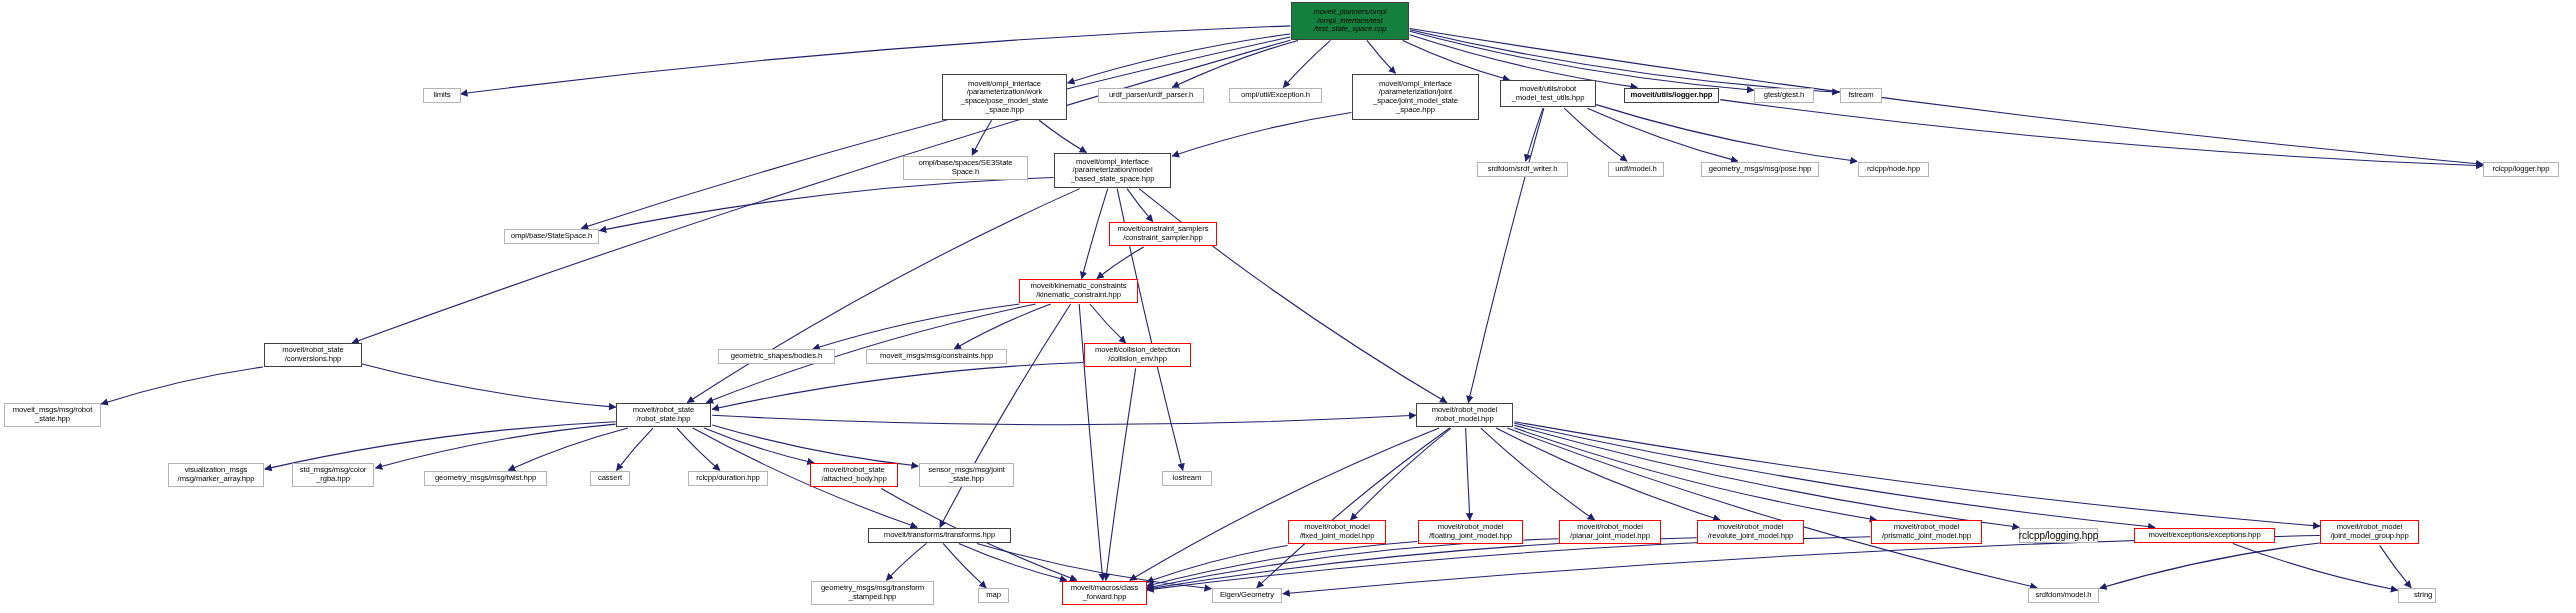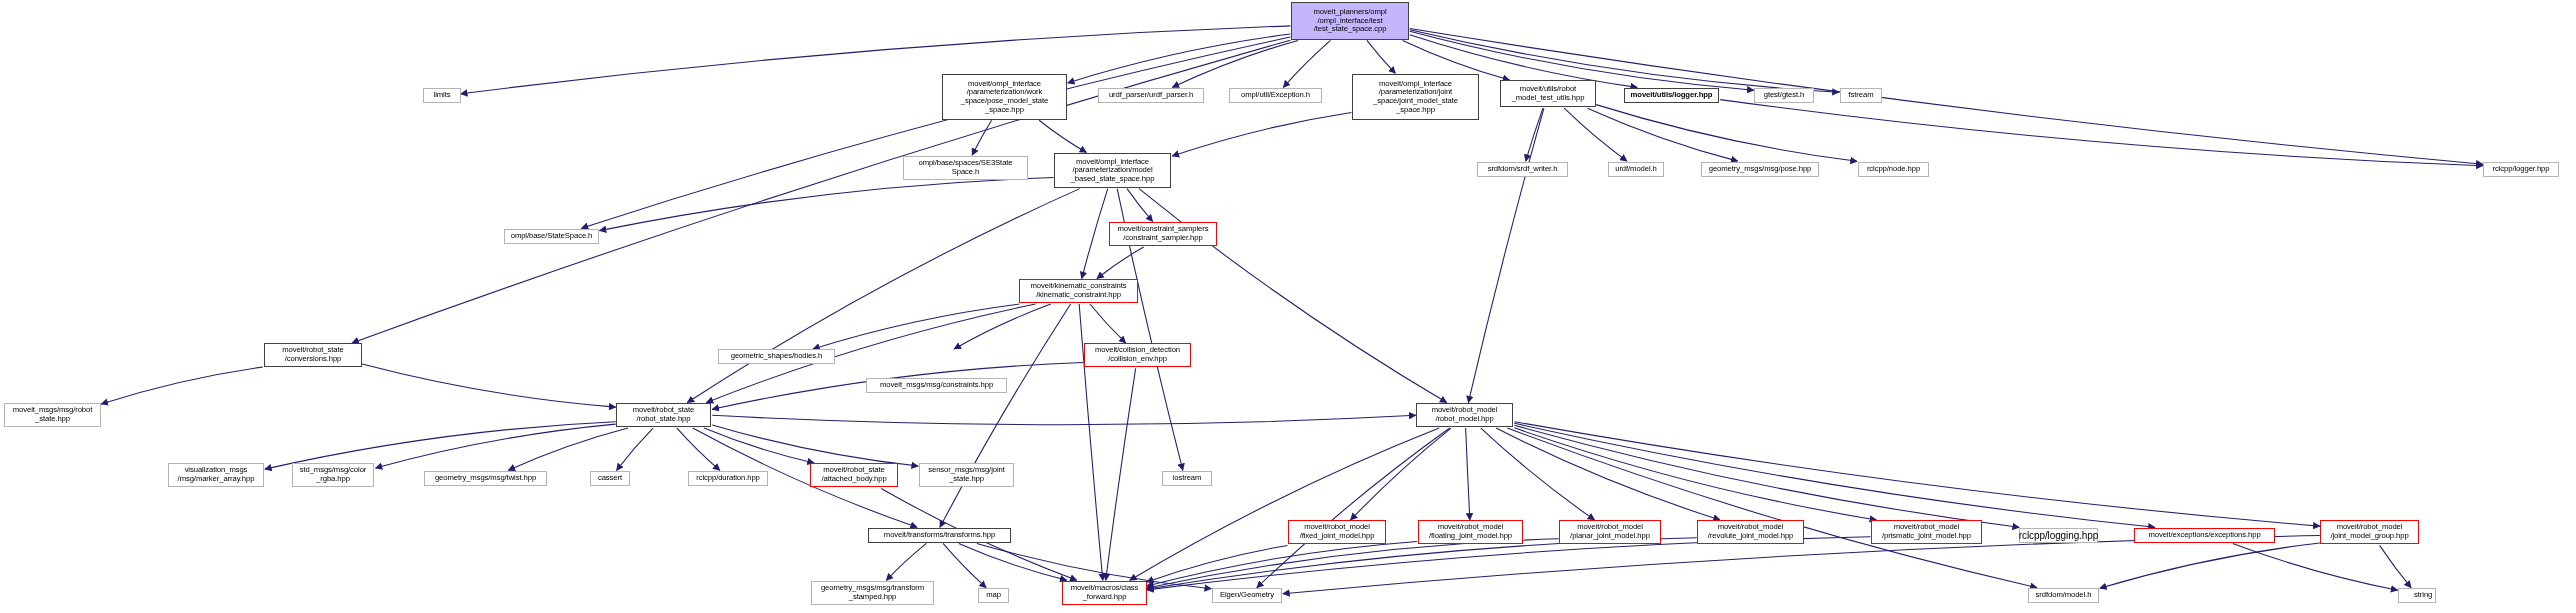--- a/index.html
+++ b/index.html
@@ -22,21 +22,21 @@
     background:#ffffff;
     color:#000000;
     line-height:1.12;
     white-space:pre-line;
     padding:0.7px 2.7px;
     letter-spacing:-0.1px;
   }
   .n-grey{border:0.7px solid #b4b4b4;}
   .n-black{border:1px solid #404040;}
   .n-red{border:1px solid #ff0000;}
-  .n-root{border:1px solid #404040;background:#c4b5fd;}
+  .n-root{border:1px solid #404040;background:#15803d;font-style:italic;}
 </style>
 </head>
 <body>
 
 <div id="canvas">
   <svg id="edges" xmlns="http://www.w3.org/2000/svg" viewBox="0 0 3841 915" width="2576" height="614">
     <defs>
       <marker id="arrow" viewBox="0 0 10 10" refX="9" refY="5" markerWidth="7" markerHeight="7" orient="auto-start-reverse">
         <path d="M 0 0 L 10 5 L 0 10 z" fill="#1f1f6e"></path>
       </marker>
@@ -147,21 +147,21 @@
       <div class="node n-grey" style="left: 1858px; top: 162px; width: 71px; height: 14.8px; font-size: 7.7px;">rclcpp/node.hpp</div>
       <div class="node n-grey" style="left: 2483px; top: 162px; width: 76px; height: 14.8px; font-size: 7.7px;">rclcpp/logger.hpp</div>
       <div class="node n-grey" style="left: 504px; top: 229px; width: 95px; height: 14.8px; font-size: 7.7px;">ompl/base/StateSpace.h</div>
       <div class="node n-red" style="left: 1109px; top: 222px; width: 108px; height: 24px; font-size: 7.7px;">moveit/constraint_samplers
 /constraint_sampler.hpp</div>
       <div class="node n-red" style="left: 1019px; top: 279px; width: 119px; height: 24px; font-size: 7.7px;">moveit/kinematic_constraints
 /kinematic_constraint.hpp</div>
       <div class="node n-black" style="left: 264px; top: 343px; width: 98px; height: 24px; font-size: 7.7px;">moveit/robot_state
 /conversions.hpp</div>
       <div class="node n-grey" style="left: 718px; top: 349px; width: 117px; height: 14.8px; font-size: 7.7px;">geometric_shapes/bodies.h</div>
-      <div class="node n-grey" style="left: 866px; top: 349px; width: 141px; height: 14.8px; font-size: 7.7px; margin-top: 29px;">moveit_msgs/msg/constraints.hpp</div>
+      <div class="node n-grey" style="left: 866px; top: 349px; width: 141px; height: 14.8px; font-size: 7.7px;">moveit_msgs/msg/constraints.hpp</div>
       <div class="node n-red" style="left: 1084px; top: 343px; width: 107px; height: 24px; font-size: 7.7px;">moveit/collision_detection
 /collision_env.hpp</div>
       <div class="node n-grey" style="left: 4px; top: 403px; width: 97px; height: 24px; font-size: 7.7px;">moveit_msgs/msg/robot
 _state.hpp</div>
       <div class="node n-black" style="left: 616px; top: 403px; width: 95px; height: 24px; font-size: 7.7px;">moveit/robot_state
 /robot_state.hpp</div>
       <div class="node n-black" style="left: 1416px; top: 403px; width: 97px; height: 24px; font-size: 7.7px;">moveit/robot_model
 /robot_model.hpp</div>
       <div class="node n-grey" style="left: 168px; top: 463px; width: 96px; height: 24px; font-size: 7.7px;">visualization_msgs
 /msg/marker_array.hpp</div>

